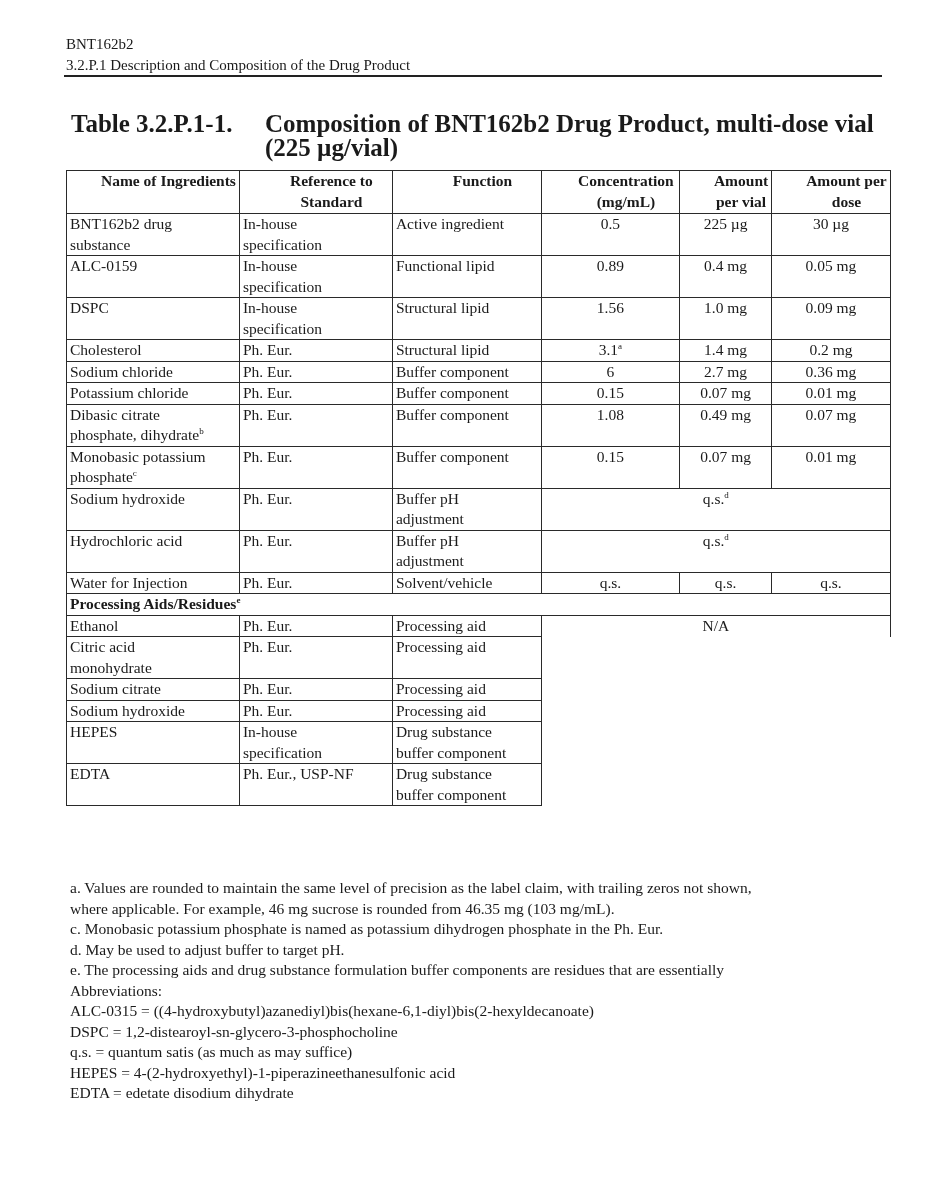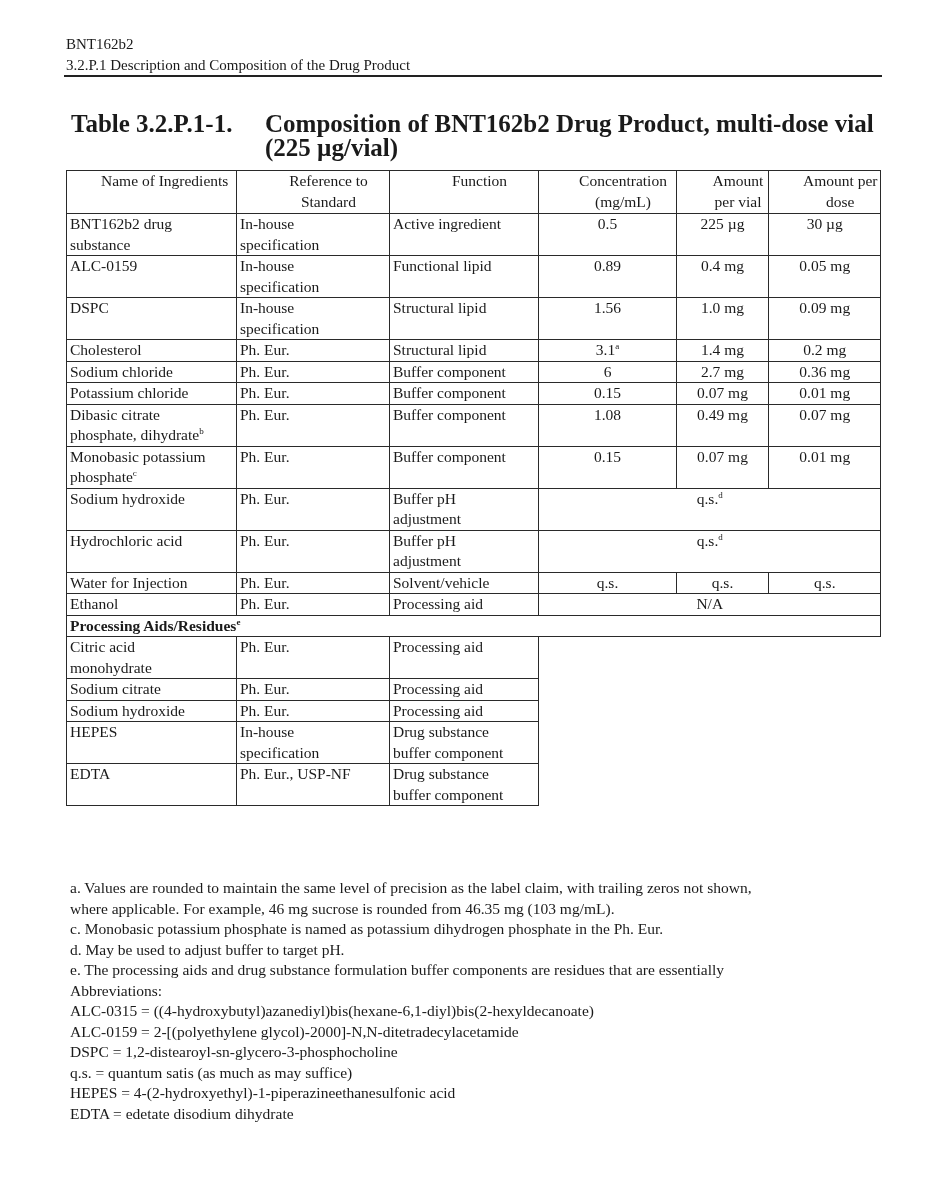--- a/index.html
+++ b/index.html
@@ -5,21 +5,21 @@
   html, body { margin: 0; padding: 0; background: #ffffff; }
   body { width: 933px; height: 1192px; position: relative; overflow: hidden;
          font-family: "Liberation Serif", "DejaVu Serif", serif; color: #1a1a1a; }
   .hdr { position: absolute; left: 66px; font-size: 15px; line-height: 18px; }
   #hdr-rule { position: absolute; left: 64px; top: 75px; width: 818px; height: 1.5px; background: #222; }
   .cap { position: absolute; font-weight: bold; font-size: 25px; line-height: 24px; }
   table { position: absolute; left: 66px; top: 170px; border-collapse: collapse;
           font-size: 15.5px; line-height: 20.5px; table-layout: fixed; }
   td, th { border: 1.5px solid #2a2a2a; padding: 0 3px; vertical-align: top;
            font-weight: normal; overflow: hidden; white-space: nowrap; }
-  th { font-weight: normal; text-align: center; padding-left: 34px; }
+  th { font-weight: bold; text-align: center; padding-left: 34px; }
   th.left { text-align: left; }
   td.c { text-align: center; }
   sup { font-size: 9px; line-height: 0; vertical-align: 6px; }
   tr.h1 td, tr.h1 th { height: 42px; }
   tr.h2 td { height: 41px; }
   tr.s td { height: 20px; }
   td.nobord { border: none; }
   td.nobottom { border-bottom: none; }
   .section { font-weight: bold; }
   #notes { position: absolute; left: 70px; top: 878px; width: 820px; font-size: 15.5px; line-height: 20.5px; }
@@ -134,27 +134,27 @@
       </tr>
       <tr class="s">
         <td><span>Water for Injection</span></td>
         <td><span>Ph. Eur.</span></td>
         <td><span>Solvent/vehicle</span></td>
         <td class="c"><span>q.s.</span></td>
         <td class="c"><span>q.s.</span></td>
         <td class="c"><span>q.s.</span></td>
       </tr>
       <tr class="s">
+        <td class="section" colspan="6"><span>Processing Aids/Residues</span><sup>e</sup></td>
+      </tr>
+      <tr class="s">
         <td><span>Ethanol</span></td>
         <td><span>Ph. Eur.</span></td>
         <td><span>Processing aid</span></td>
         <td class="c nobottom" colspan="3" style="border-right: 1.5px solid rgb(42, 42, 42);"><span>N/A</span></td>
-      </tr>
-      <tr class="s">
-        <td class="section" colspan="6"><span>Processing Aids/Residues</span><sup>e</sup></td>
       </tr>
       <tr class="h2">
         <td><span>Citric acid</span><br><span>monohydrate</span></td>
         <td><span>Ph. Eur.</span></td>
         <td><span>Processing aid</span></td>
         <td colspan="3" class="nobord" style="border-left: 1.5px solid rgb(42, 42, 42);"></td>
       </tr>
       <tr class="s">
         <td><span>Sodium citrate</span></td>
         <td><span>Ph. Eur.</span></td>
@@ -183,18 +183,17 @@
 </table>
 
 <div id="notes">
     <div>a. Values are rounded to maintain the same level of precision as the label claim, with trailing zeros not shown,</div>
     <div>where applicable. For example, 46 mg sucrose is rounded from 46.35 mg (103 mg/mL).</div>
     <div>c. Monobasic potassium phosphate is named as potassium dihydrogen phosphate in the Ph. Eur.</div>
     <div>d. May be used to adjust buffer to target pH.</div>
     <div>e. The processing aids and drug substance formulation buffer components are residues that are essentially</div>
     <div>Abbreviations:</div>
     <div>ALC-0315 = ((4-hydroxybutyl)azanediyl)bis(hexane-6,1-diyl)bis(2-hexyldecanoate)</div>
-    <div>ALC-0159 = 2-[(polyethylene glycol)-2000]-N,N-ditetradecylacetamide</div>
     <div>DSPC = 1,2-distearoyl-sn-glycero-3-phosphocholine</div>
     <div>q.s. = quantum satis (as much as may suffice)</div>
     <div>HEPES = 4-(2-hydroxyethyl)-1-piperazineethanesulfonic acid</div>
     <div>EDTA = edetate disodium dihydrate</div>
   </div>
 
 </body></html>

